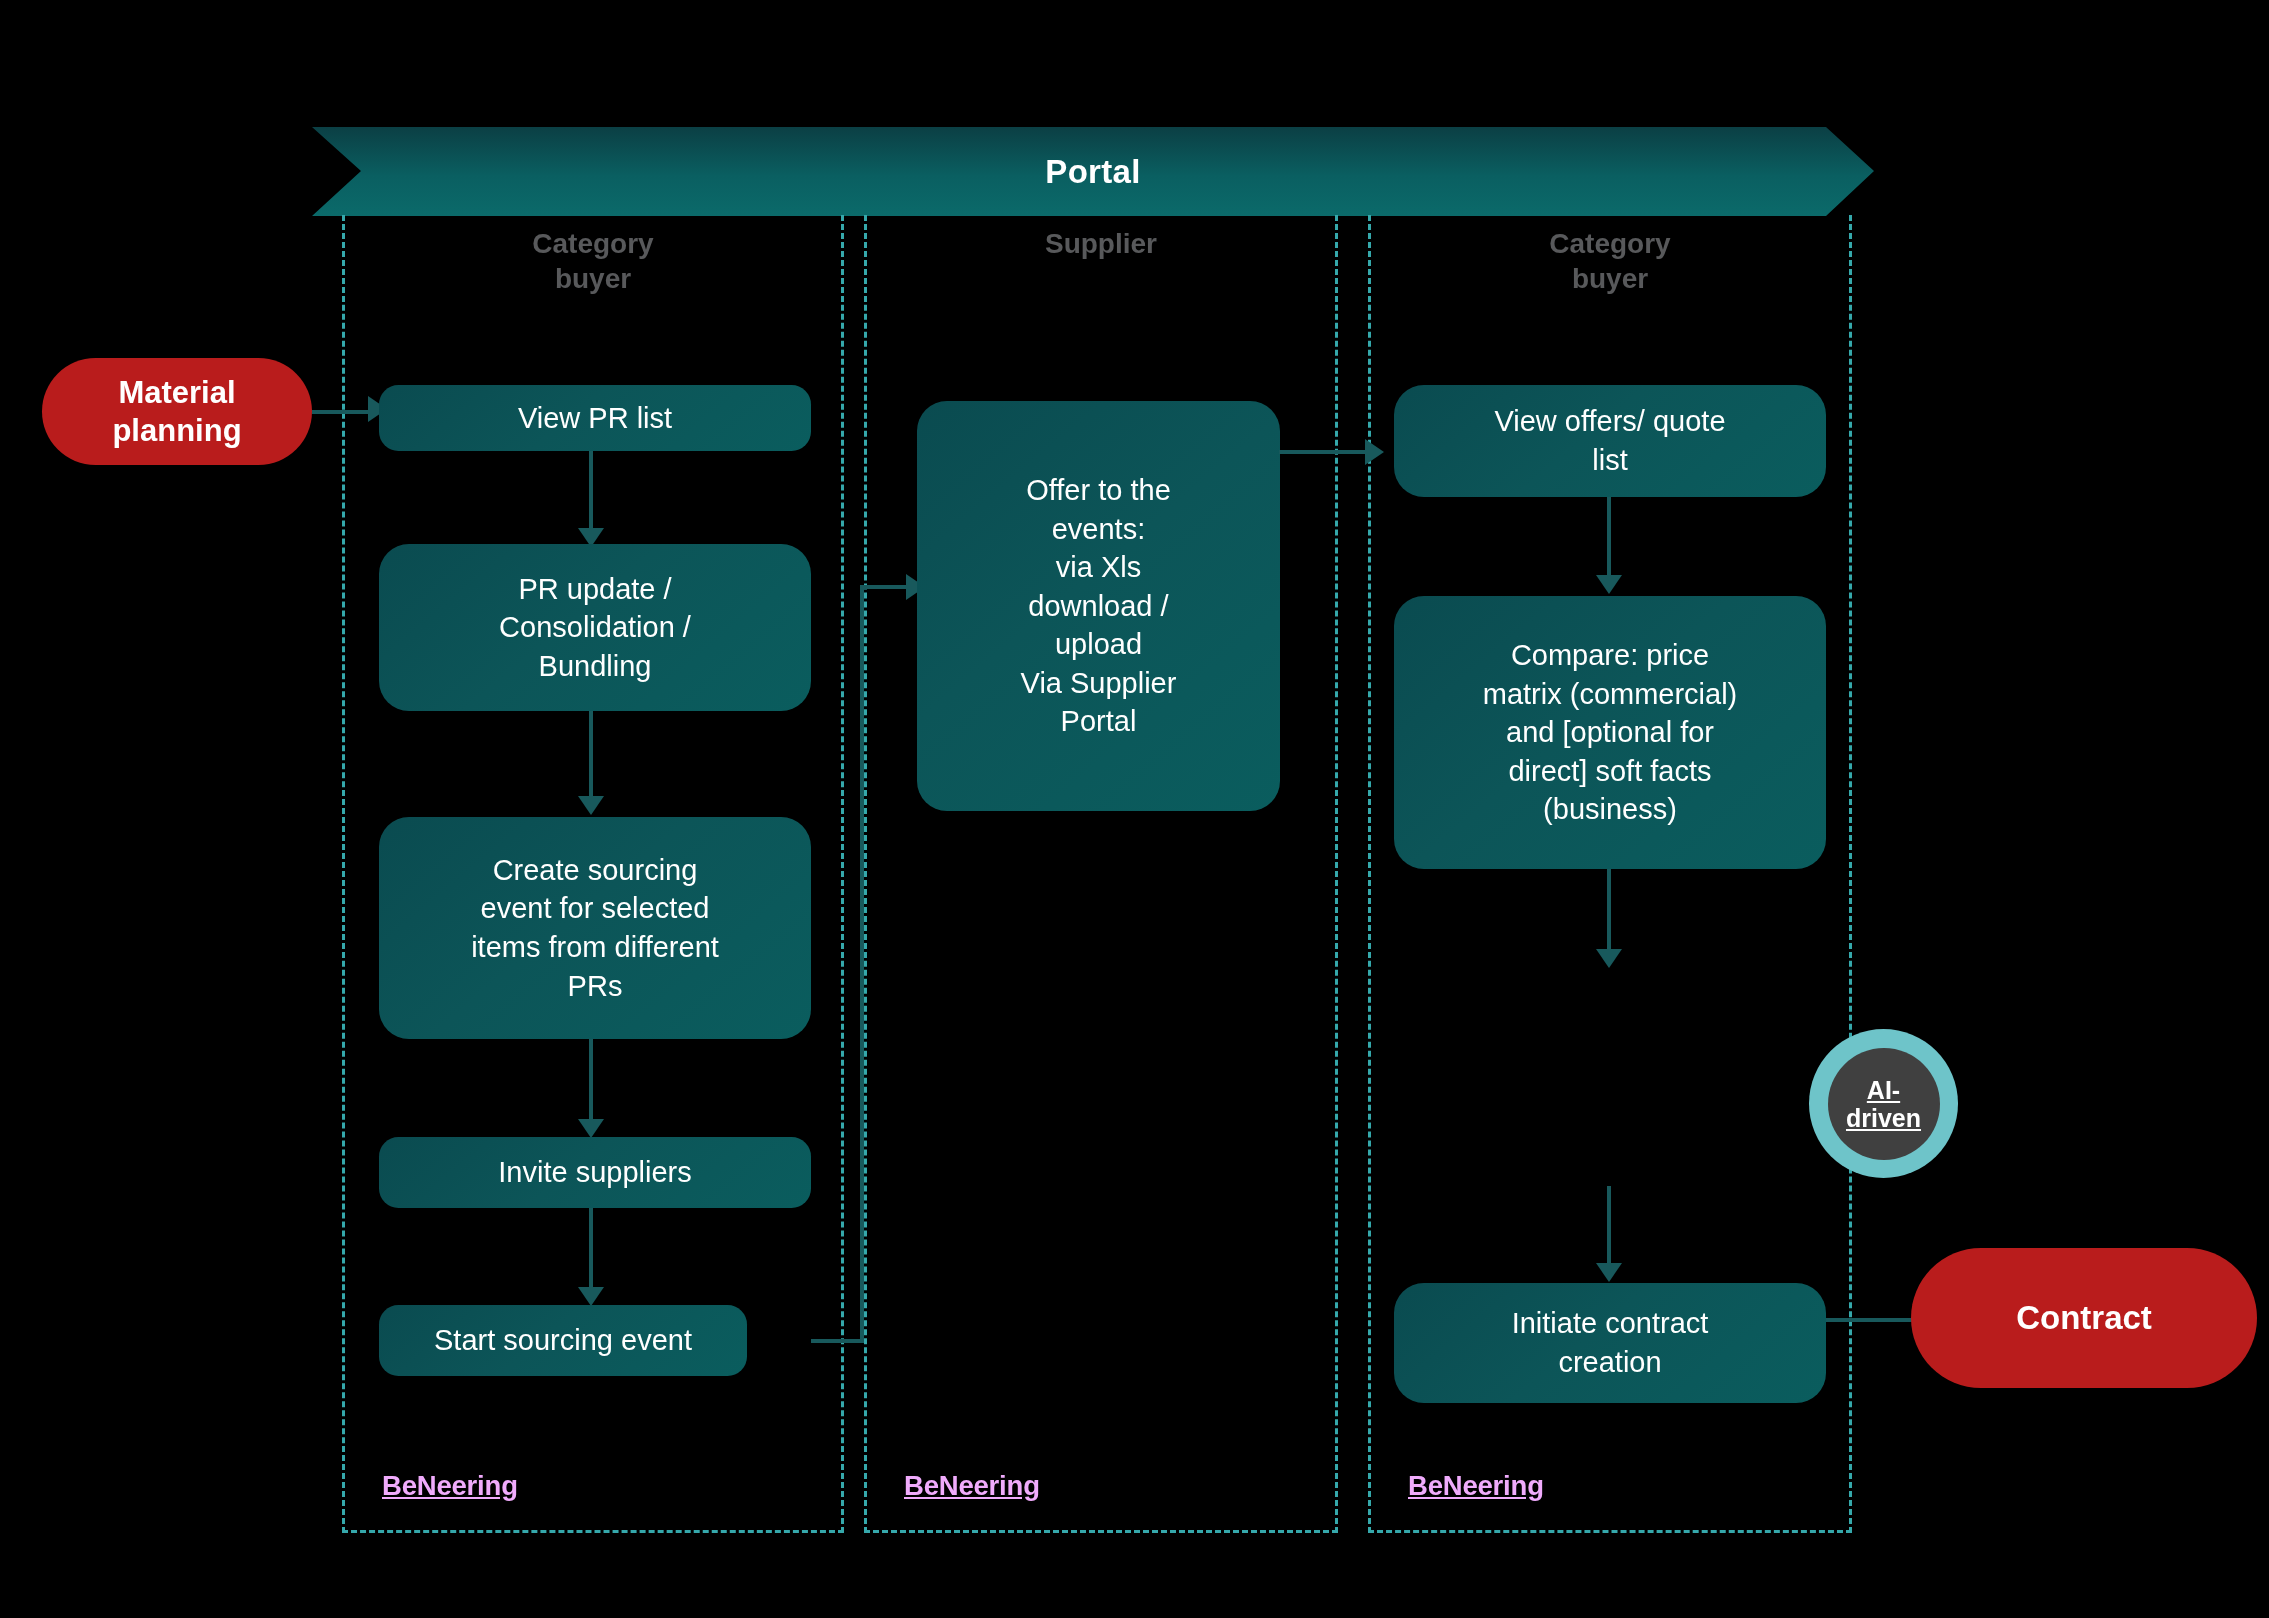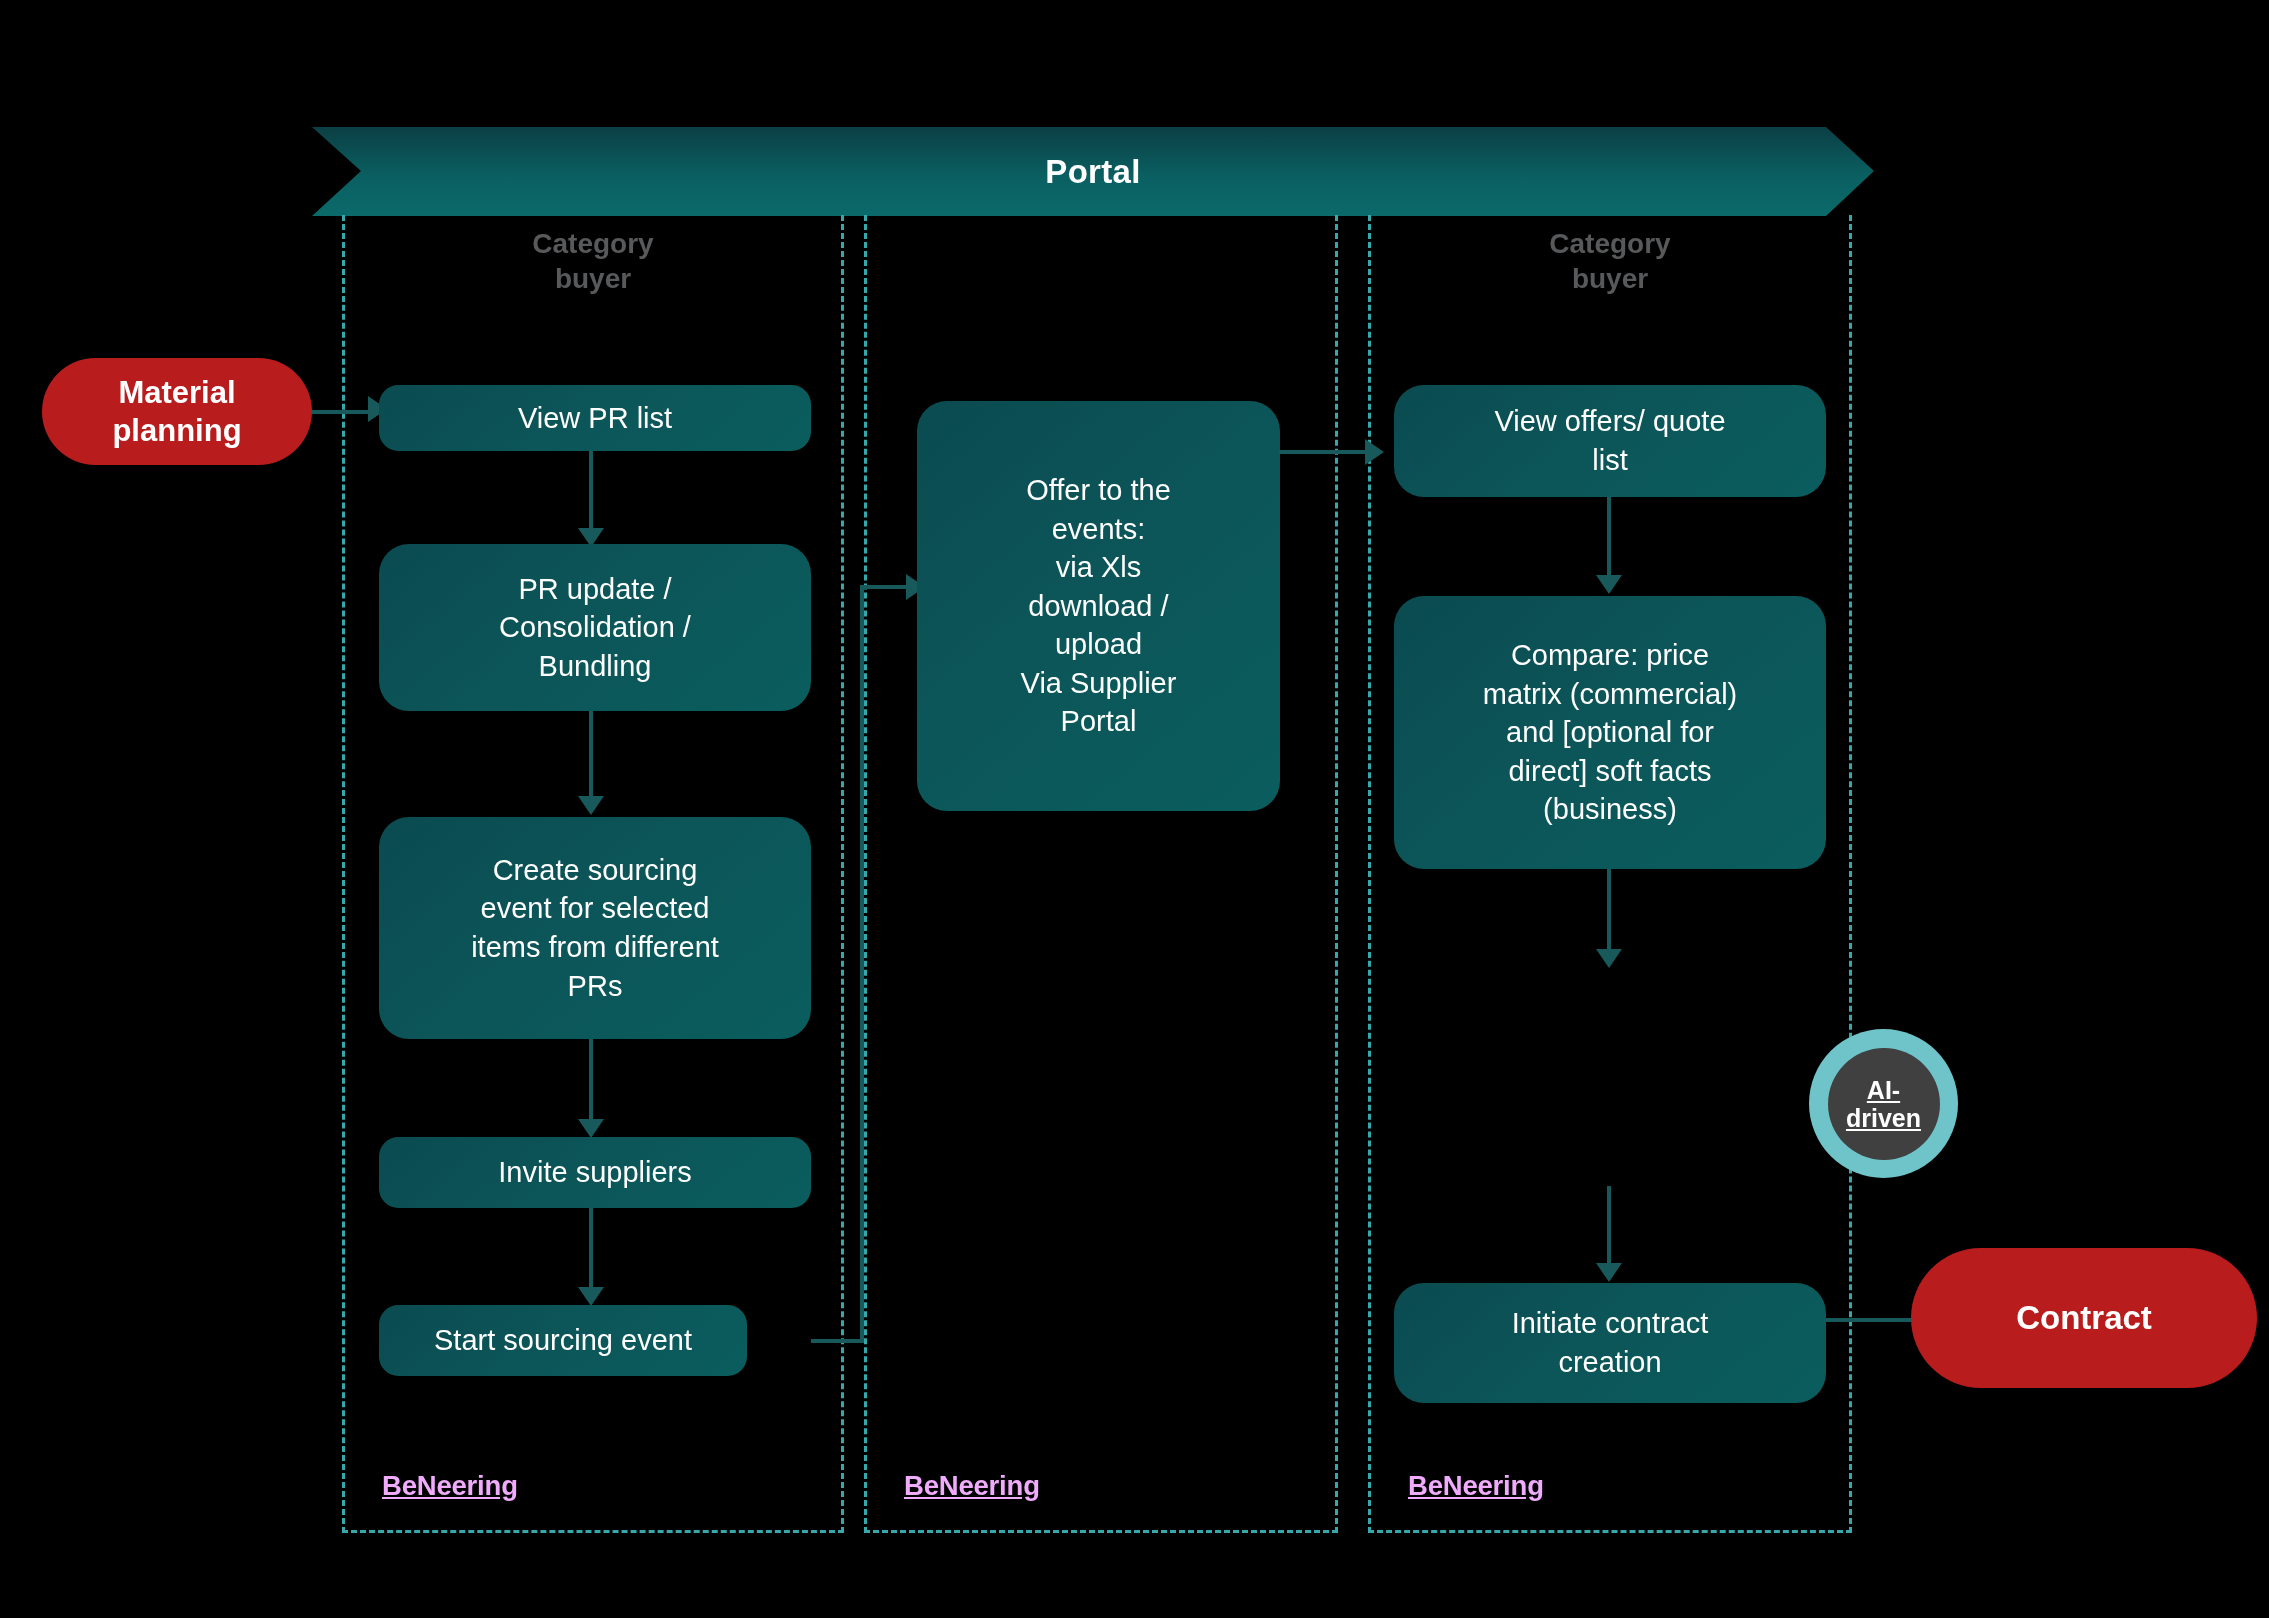--- a/index.html
+++ b/index.html
@@ -96,20 +96,21 @@
   <div class="banner">
     <span class="banner-title">Portal</span>
   </div>
 
   <div class="lane lane-1">
     <div class="lane-head">Category<br>buyer</div>
     <div class="lane-foot">BeNeering</div>
   </div>
 
   <div class="lane lane-2">
+    <div class="lane-head">Supplier</div>
     <div class="lane-foot">BeNeering</div>
   </div>
 
   <div class="lane lane-3">
     <div class="lane-head">Category<br>buyer</div>
     <div class="lane-foot">BeNeering</div>
   </div>
 
   <div class="pill" style="left:42px;top:358px;width:270px;height:107px;font-size:31px;">Material<br>planning</div>
 

